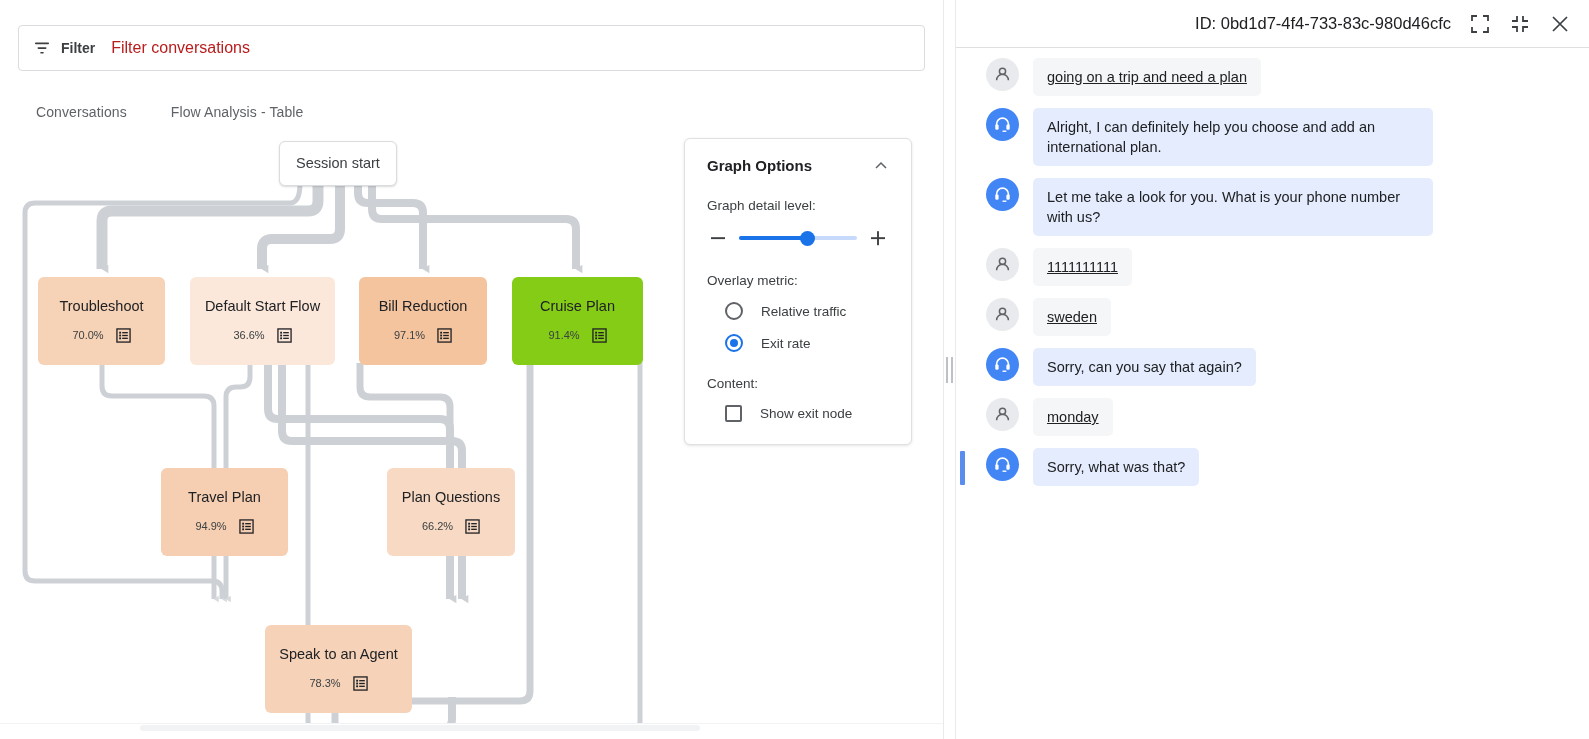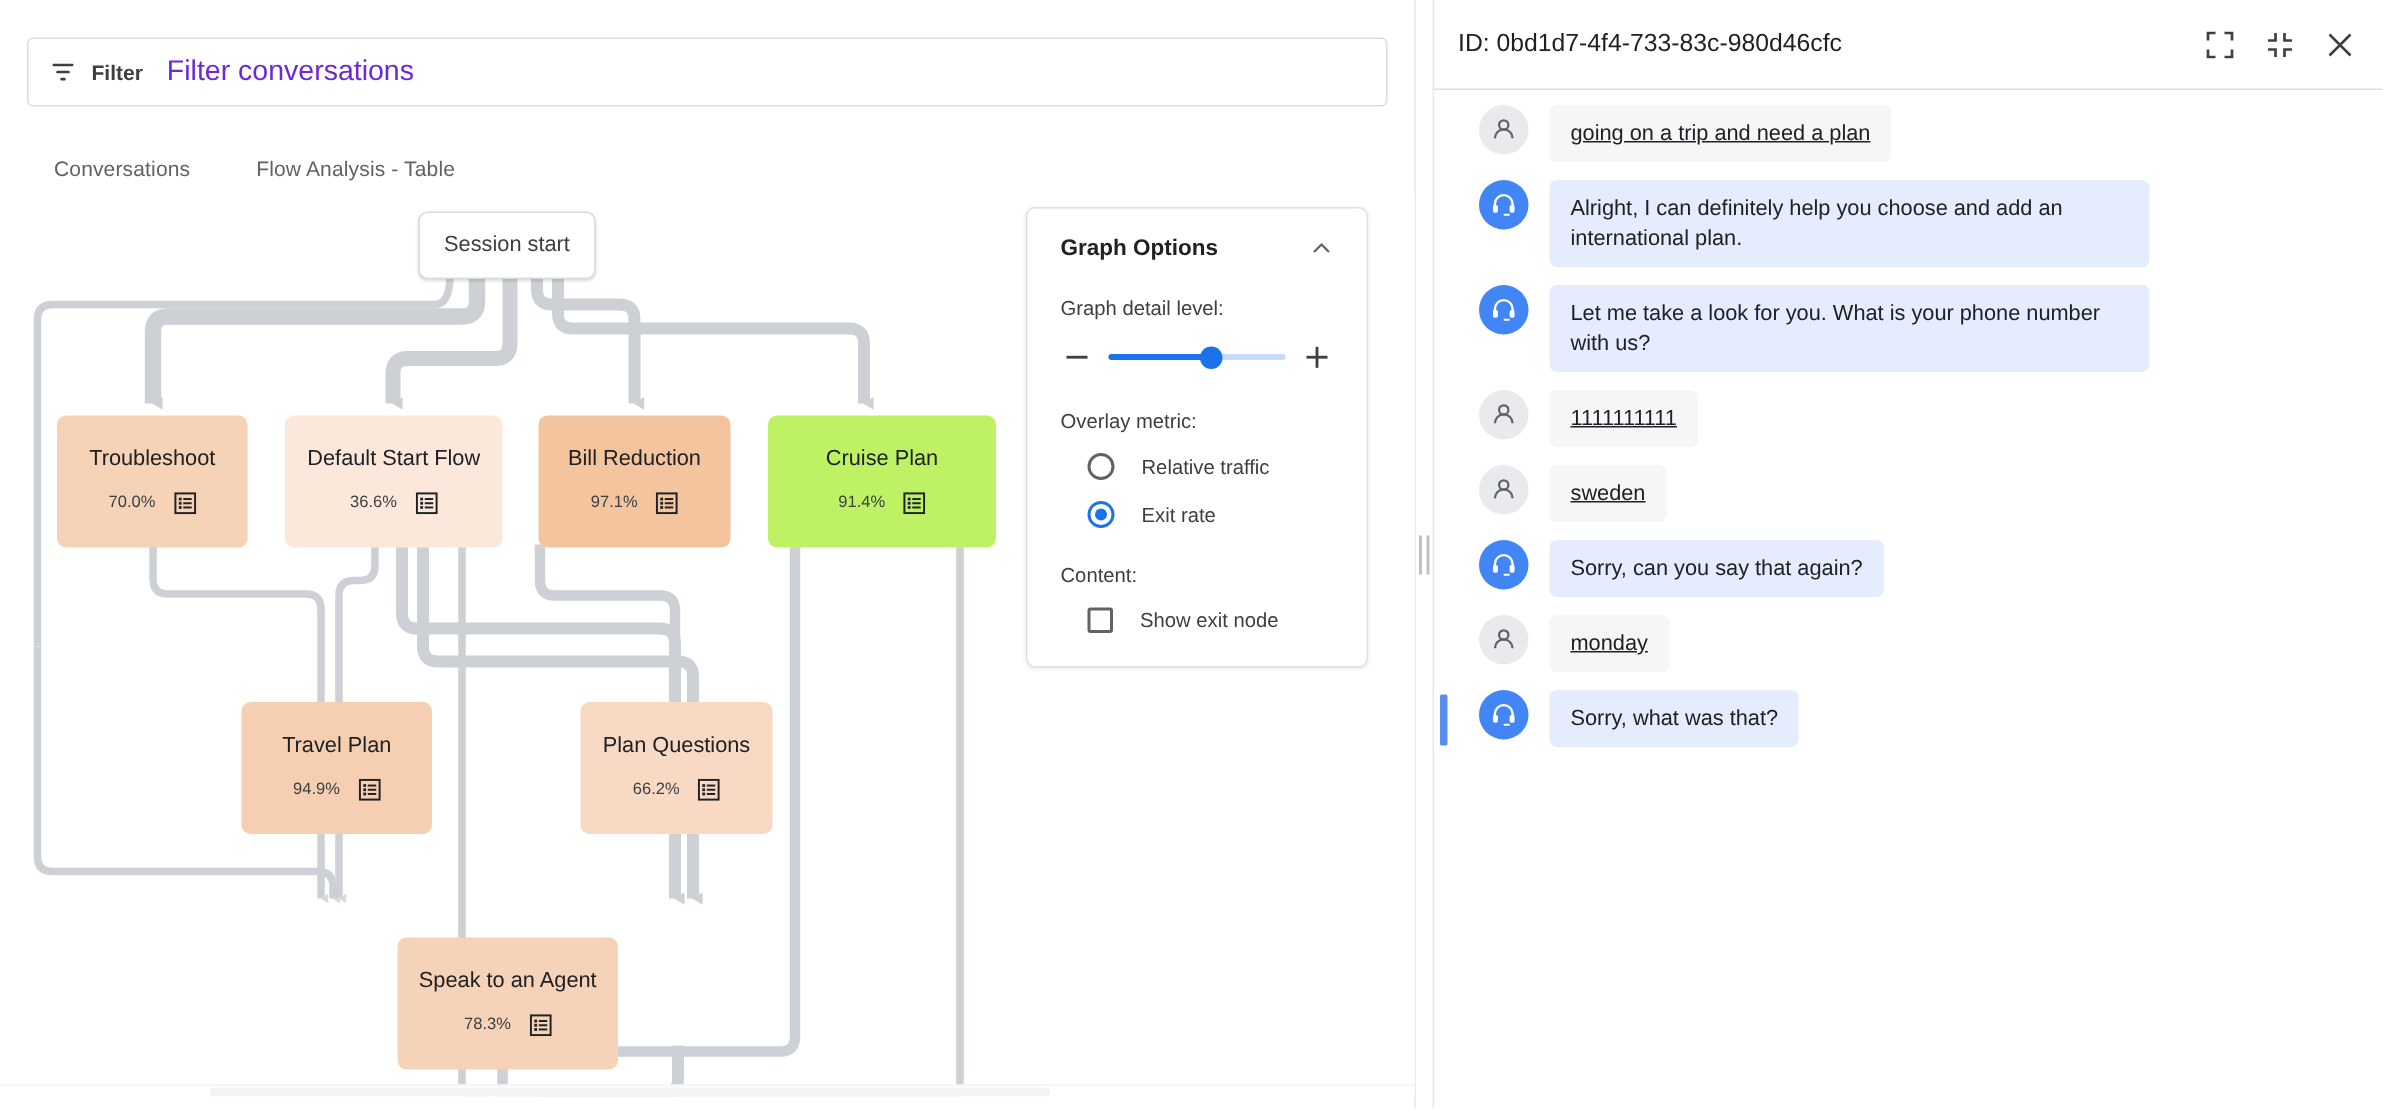--- a/index.html
+++ b/index.html
@@ -23,21 +23,21 @@
     margin: 25px 18px 0 18px;
     height: 46px;
     border: 1px solid #dadce0;
     border-radius: 4px;
     display: flex; align-items: center;
     padding: 0 14px;
     background: #fff;
   }
   .filter-icon { width: 18px; height: 18px; margin-right: 10px; display:block; }
   .filter-label { font-size: 14px; font-weight: 700; color: #3c4043; margin-right: 16px; }
-  .filter-placeholder { font-size: 19px; color: #6d28d9; }
+  .filter-placeholder { font-size: 16px; color: #b91c1c; }
 
   .tabs {
     margin-top: 20px;
     height: 43px;
     display: flex;
     align-items: flex-end;
     border-bottom: 1px solid #e0e0e0;
     padding-left: 14px;
   }
   .tab {
@@ -127,22 +127,22 @@
     width: 12px; height: 739px; background: #fff;
     display: flex; align-items: center; justify-content: center;
     border-right: 1px solid #e8eaed; cursor: col-resize; flex: 0 0 auto;
   }
   .grip { display: flex; gap: 3px; }
   .grip i { display: block; width: 2px; height: 26px; background: #bdc1c6; }
 
   
   #right-pane { flex: 1 1 auto; height: 739px; background: #fff; position: relative; overflow: hidden; }
   .rp-head {
-    height: 60px; display: flex; align-items: center;
-    padding: 0 18px 0 16px; border-bottom: 1px solid #e0e0e0;
+    height: 48px; display: flex; align-items: center;
+    padding: 0 18px 0 16px; border-bottom: 1px solid #e0e0e0; text-align: right;
   }
   .rp-id { font-size: 16.5px; color: #202124; flex: 1 1 auto; }
   .rp-ico { width: 22px; height: 22px; margin-left: 18px; cursor: pointer; }
   .rp-sub { height: 56px; display: flex; align-items: center; padding: 0 18px 0 16px; }
   .sess { font-size: 14.5px; color: #202124; }
   .navbtn { width: 26px; height: 26px; margin-left: 18px; cursor: pointer; }
   .conv-link { margin-left: auto; font-size: 14.5px; color: #1a73e8; cursor: pointer; }
 
   .msgs { padding: 4px 0 0 0; }
   .msg { display: flex; align-items: flex-start; padding: 6px 16px 6px 30px; position: relative; }
@@ -286,21 +286,21 @@
             <rect x="3.4" y="4" width="2" height="2" fill="#202124"></rect>
             <rect x="3.4" y="7" width="2" height="2" fill="#202124"></rect>
             <rect x="3.4" y="10" width="2" height="2" fill="#202124"></rect>
             <rect x="6.6" y="4.3" width="6" height="1.4" fill="#202124"></rect>
             <rect x="6.6" y="7.3" width="6" height="1.4" fill="#202124"></rect>
             <rect x="6.6" y="10.3" width="6" height="1.4" fill="#202124"></rect>
           </svg>
         </span>
       </div>
 
-      <div class="node" style="left:512px; top:146px; width:152px; height:88px; background:#bef264;">
+      <div class="node" style="left:512px; top:146px; width:131px; height:88px; background:#84cc16;">
         <span class="title">Cruise Plan</span>
         <span class="meta">
           <span class="pct">91.4%</span>
           <svg class="list-icon" viewBox="0 0 16 16">
             <rect x="1" y="1" width="14" height="14" fill="none" stroke="#202124" stroke-width="1.4"></rect>
             <rect x="3.4" y="4" width="2" height="2" fill="#202124"></rect>
             <rect x="3.4" y="7" width="2" height="2" fill="#202124"></rect>
             <rect x="3.4" y="10" width="2" height="2" fill="#202124"></rect>
             <rect x="6.6" y="4.3" width="6" height="1.4" fill="#202124"></rect>
             <rect x="6.6" y="7.3" width="6" height="1.4" fill="#202124"></rect>

